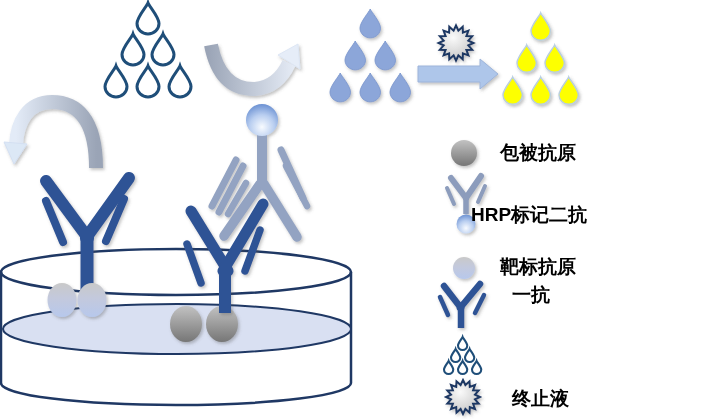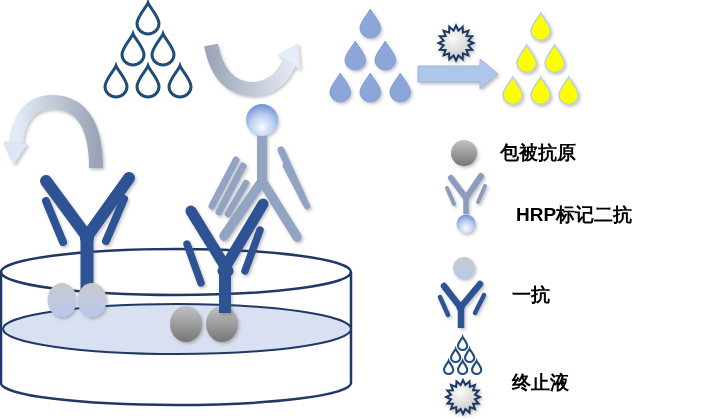--- a/index.html
+++ b/index.html
@@ -209,17 +209,18 @@
           <use href="#drop"></use>
         </g>
   </g>
 
   <g filter="url(#soft)">
     <polygon points="463.0,380.0 465.4,385.0 469.5,381.3 469.8,386.9 475.0,385.0 473.1,390.2 478.7,390.5 475.0,394.6 480.0,397.0 475.0,399.4 478.7,403.5 473.1,403.8 475.0,409.0 469.8,407.1 469.5,412.7 465.4,409.0 463.0,414.0 460.6,409.0 456.5,412.7 456.2,407.1 451.0,409.0 452.9,403.8 447.3,403.5 451.0,399.4 446.0,397.0 451.0,394.6 447.3,390.5 452.9,390.2 451.0,385.0 456.2,386.9 456.5,381.3 460.6,385.0" fill="url(#g-star)" stroke="#1f3864" stroke-width="2"></polygon>
   </g>
 </svg>
 
 <div class="legend-label" style="left:500px;top:142px">包被抗原</div>
-<div class="legend-label" style="left:516px;top:204px">HRP标记二抗</div>
+<div class="legend-label" style="left:471px;top:204px">HRP标记二抗</div>
+<div class="legend-label" style="left:500px;top:256px">靶标抗原</div>
 <div class="legend-label" style="left:512px;top:284px">一抗</div>
-<div class="legend-label" style="left:512px;top:372px">终止液</div>
+<div class="legend-label" style="left:512px;top:388px">终止液</div>
 
 </div>
 
 </body></html>

